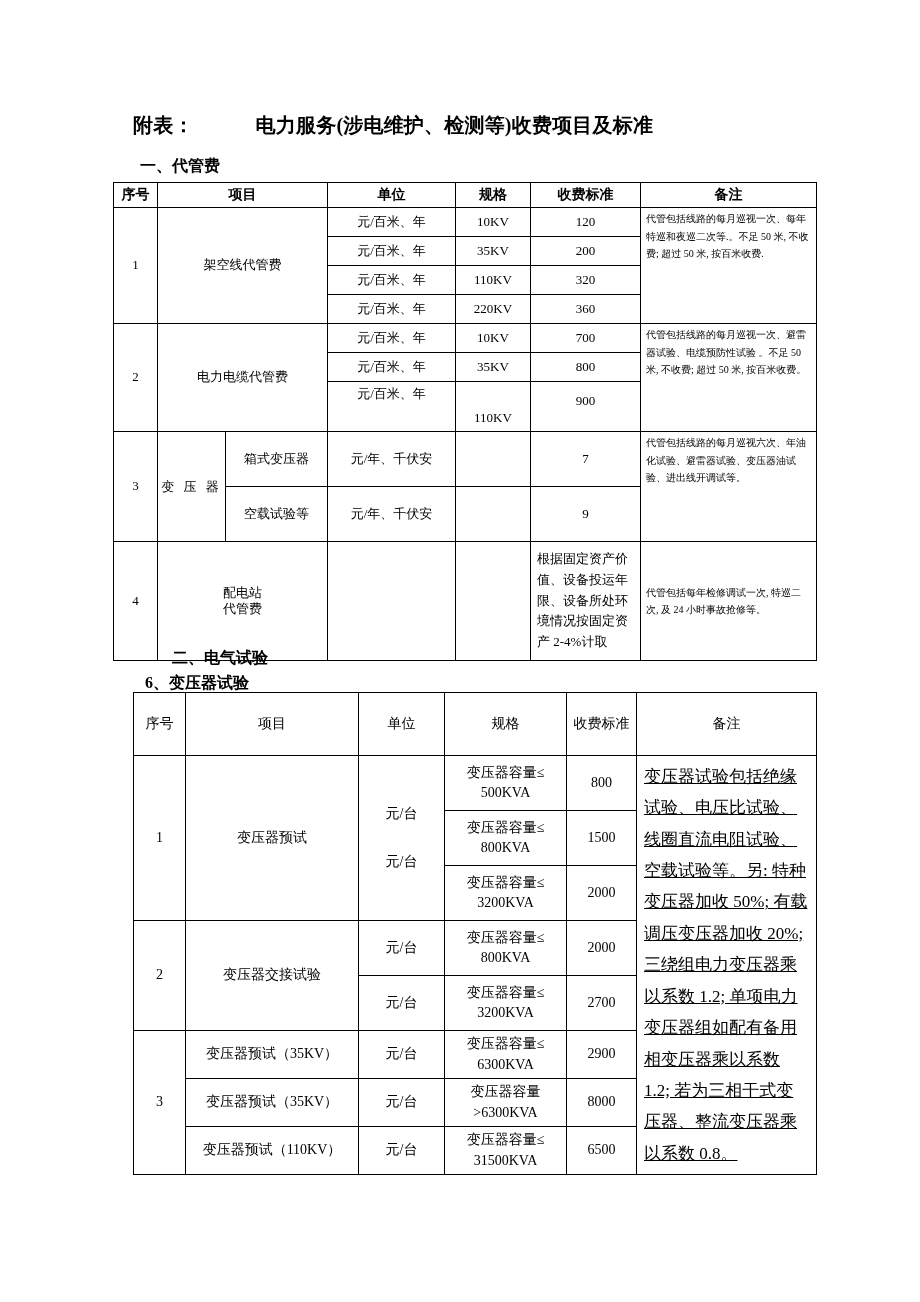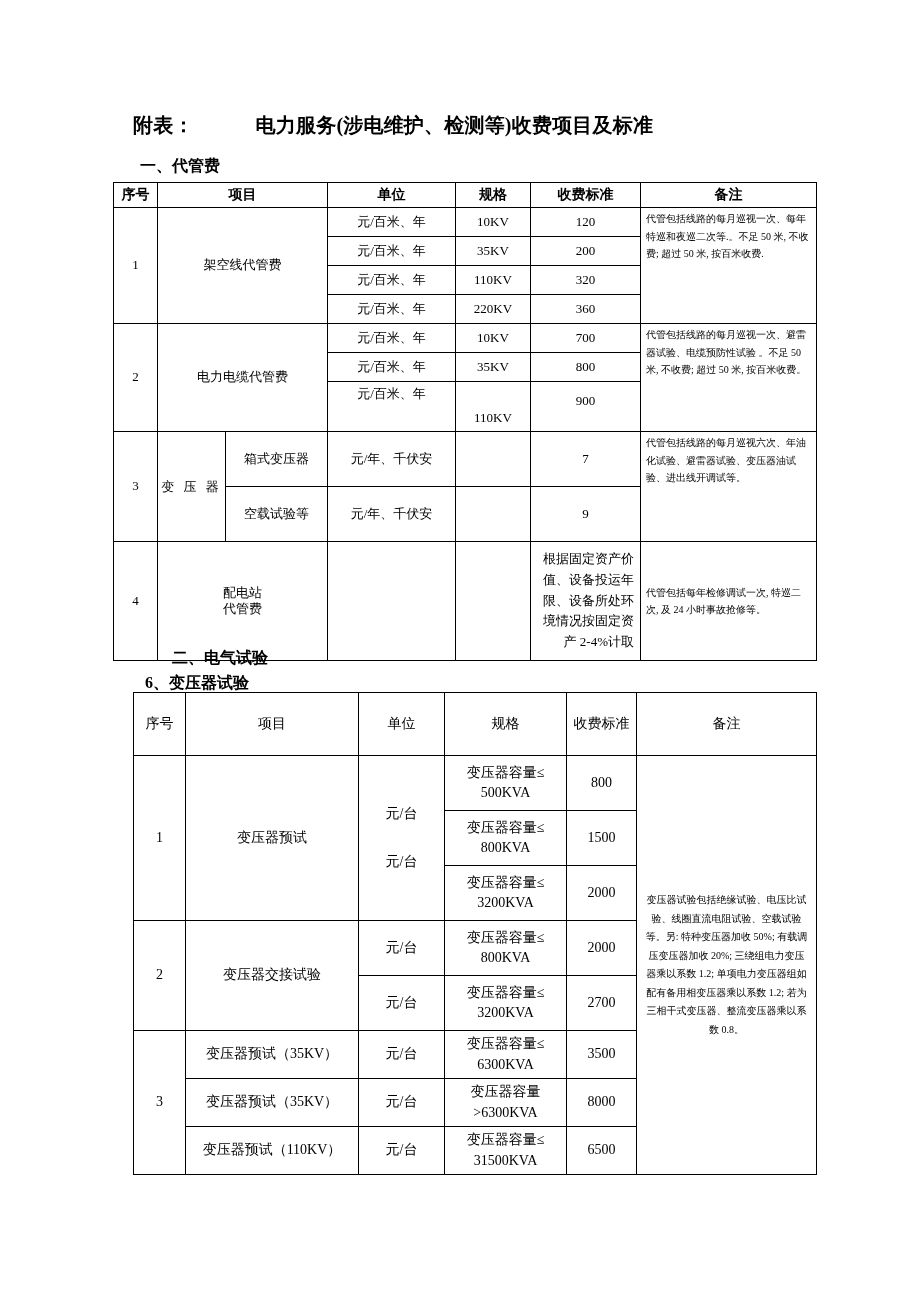--- a/index.html
+++ b/index.html
@@ -73,21 +73,21 @@
   #table-daiguanfei .unit-cell { font-size: 13px; }
   #table-daiguanfei .remark {
     text-align: left;
     font-size: 10px;
     line-height: 1.75;
     padding: 2px 5px;
     vertical-align: top;
   }
   #table-daiguanfei .remark-4 { vertical-align: middle; }
   #table-daiguanfei .spec-multiline {
-    text-align: right;
+    text-align: left;
     font-size: 13px;
     line-height: 1.6;
     padding: 3px 6px;
     vertical-align: middle;
   }
   .rotate-label {
     font-size: 13px;
     line-height: 1.5;
     letter-spacing: 3px;
   }
@@ -97,25 +97,26 @@
     left: 133px;
     top: 692px;
     width: 683px;
   }
   #table-byq-shiyan td {
     font-size: 14px;
     line-height: 1.45;
   }
   #table-byq-shiyan .hdr td { height: 60px; font-size: 14px; }
   #table-byq-shiyan .remark-big {
-    text-align: center;
-    font-size: 10px;
+    text-align: left;
+    font-size: 17px;
     line-height: 1.85;
     padding: 4px 7px;
     vertical-align: middle;
+    text-decoration: underline;
   }
   #table-byq-shiyan .unit-double {
     line-height: 3.4;
   }
   .nowrap { white-space: nowrap; text-align: center; }
   .spec-cell { font-size: 13.5px; line-height: 1.4; }
 </style>
 </head>
 <body>
 
@@ -293,21 +294,21 @@
       </tr>
 
       <tr>
         <td rowspan="3">3</td>
         <td class="nowrap">变压器预试（35KV）</td>
         <td>元/台</td>
         <td class="spec-cell" style="height:45px">
           <div>变压器容量≤</div>
           <div>6300KVA</div>
         </td>
-        <td>3500</td>
+        <td>2900</td>
       </tr>
       <tr>
         <td class="nowrap">变压器预试（35KV）</td>
         <td>元/台</td>
         <td class="spec-cell" style="height:45px">
           <div>变压器容量</div>
           <div>&gt;6300KVA</div>
         </td>
         <td>8000</td>
       </tr>

